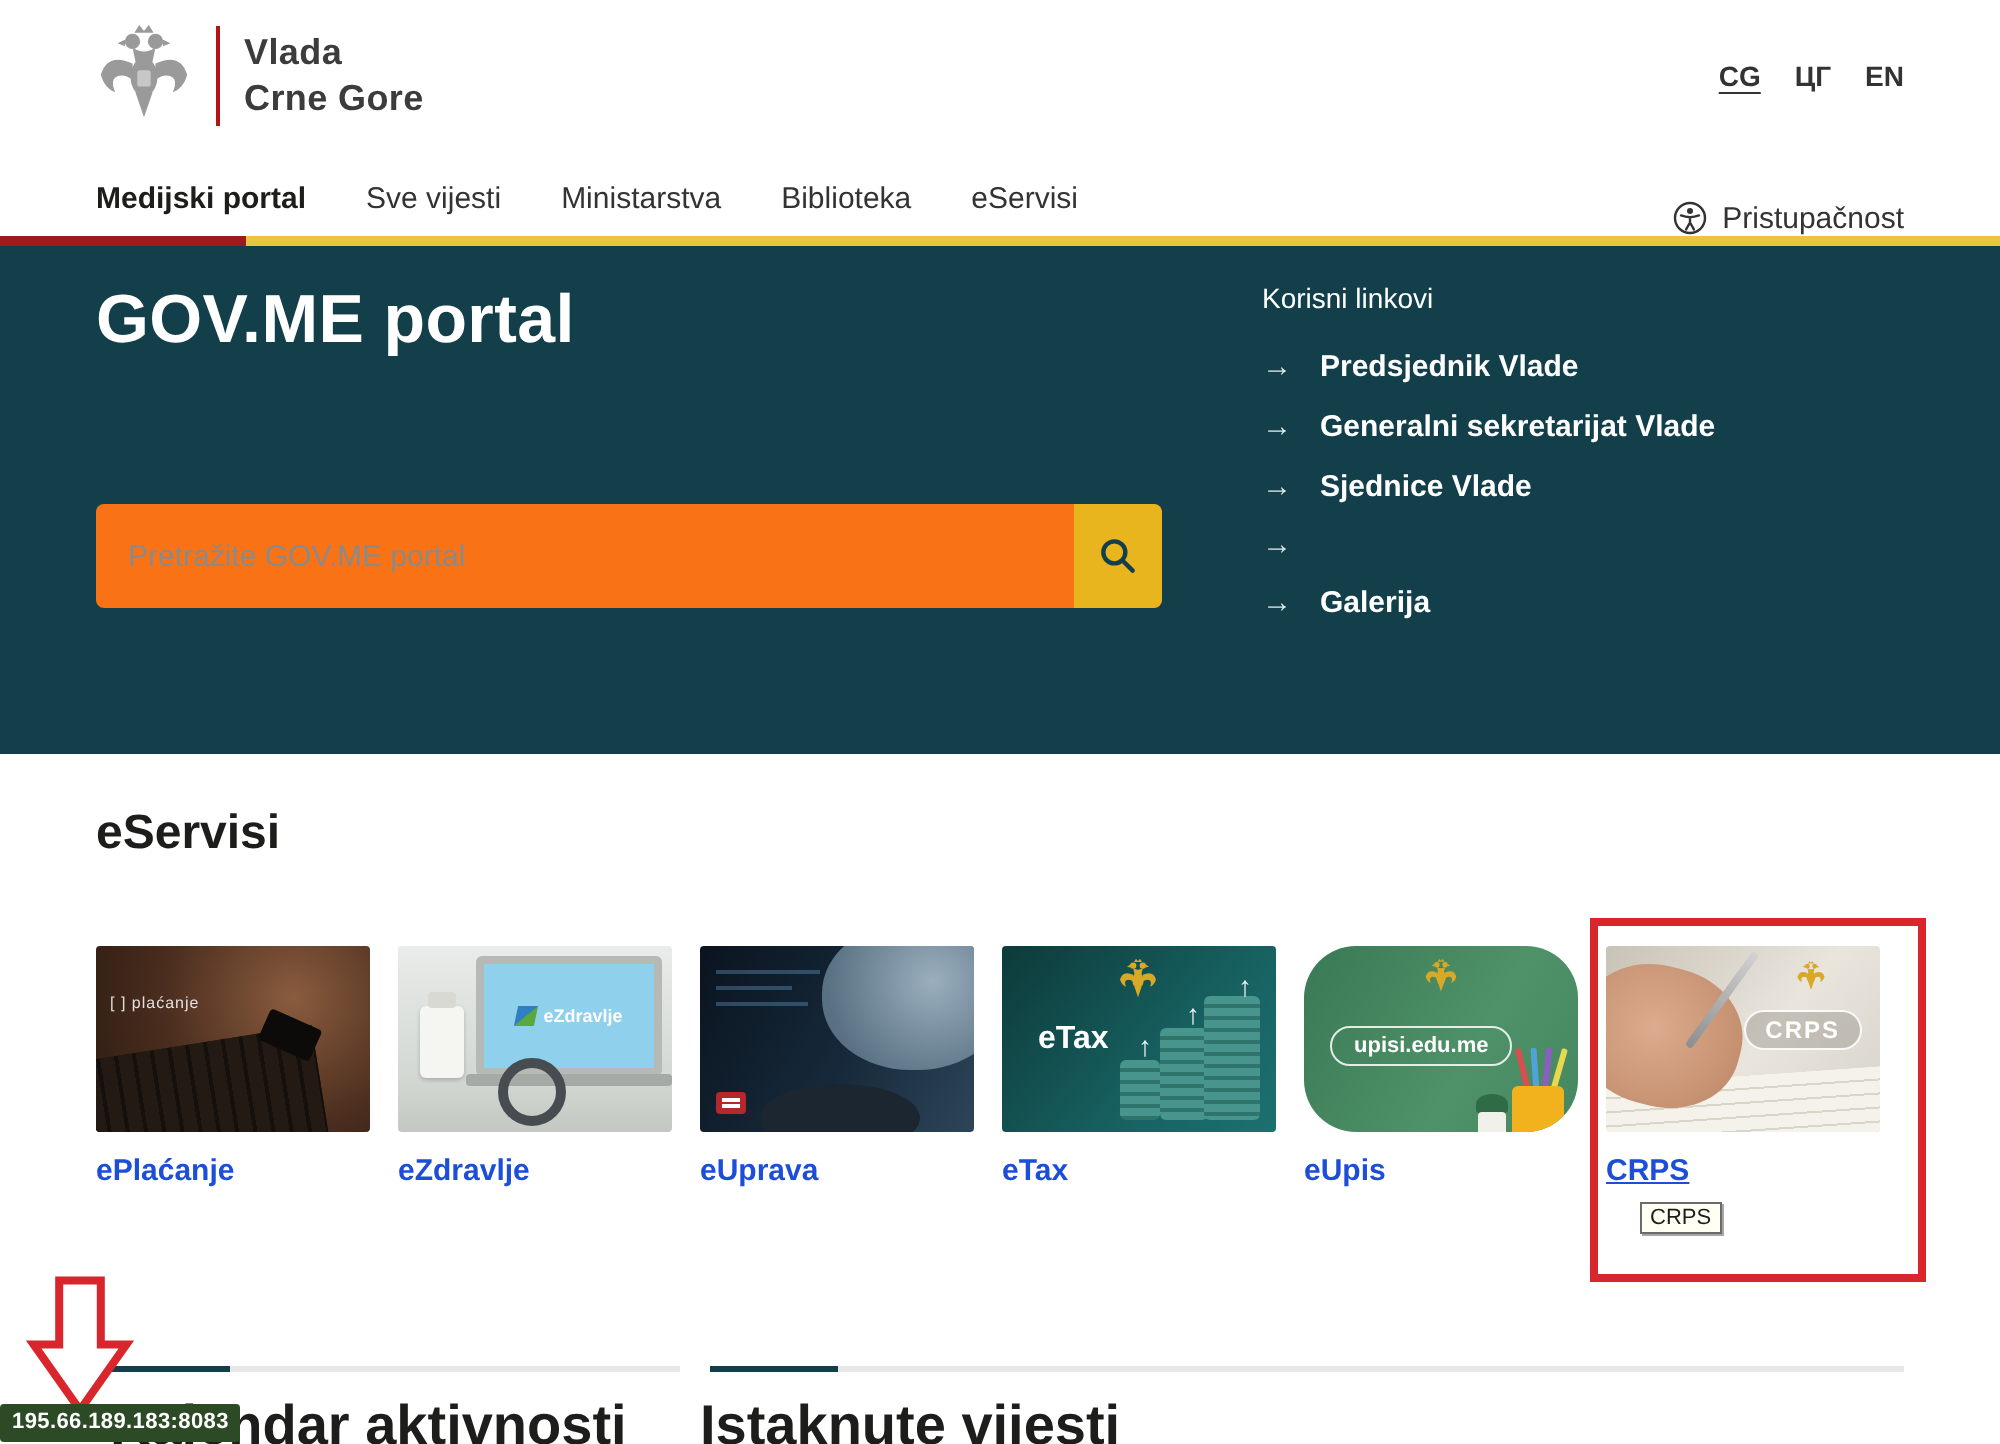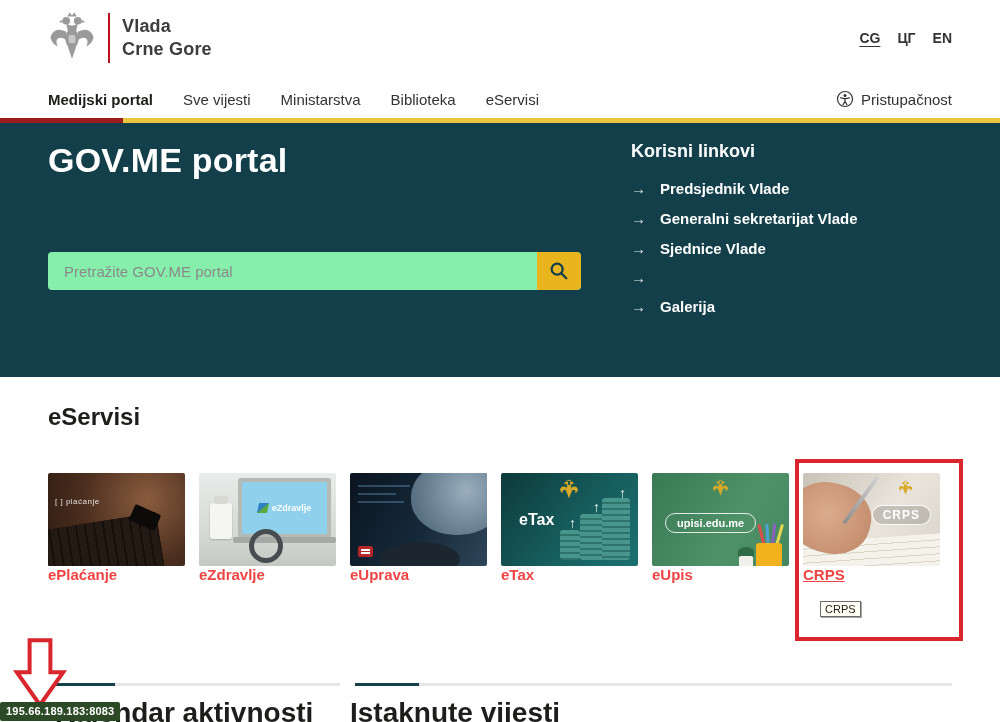--- a/index.html
+++ b/index.html
@@ -17,44 +17,44 @@
   .logo-text{font-size:18px;font-weight:600;color:#3c3c3c;line-height:1.28;letter-spacing:.2px;}
   .lang-switch{position:absolute;right:48px;top:30px;display:flex;gap:17px;font-size:14px;font-weight:700;color:#333;justify-content:center;}
   .lang-switch span{cursor:pointer;}
   .lang-active{text-decoration:underline;text-underline-offset:3px;}
   
   .nav-divider{position:absolute;left:48px;top:80px;width:904px;height:1px;background:#dcdcdc;}
   .navbar{position:relative;height:38px;background:#fff;}
   .nav-items{position:absolute;left:48px;top:0;height:38px;display:flex;align-items:center;gap:30px;font-size:15px;color:#333;}
   .nav-items .item{cursor:pointer;white-space:nowrap;}
   .nav-active{font-weight:700;color:#1d1d1b;}
-  .nav-access{position:absolute;right:48px;top:0;height:38px;display:flex;align-items:center;gap:7px;font-size:15px;color:#333;cursor:pointer;}
+  .nav-access{position:absolute;right:48px;top:0;height:38px;display:flex;align-items:flex-end;gap:7px;font-size:15px;color:#333;cursor:pointer;}
   .stripe{height:5px;width:100%;background:#e9c63f;position:relative;}
   .stripe .red{position:absolute;left:0;top:0;width:123px;height:5px;background:#9b1b1f;}
   
   .hero{position:relative;height:254px;background:#133f4a;color:#fff;}
   .hero-title{position:absolute;left:48px;top:18px;font-size:34px;font-weight:700;letter-spacing:.2px;}
   .hero-sub{position:absolute;left:48px;top:66px;width:512px;font-size:16px;font-weight:600;line-height:1.22;}
-  .searchbar{position:absolute;left:48px;top:129px;width:533px;height:38px;background:#86efac;border-radius:4px;display:flex;overflow:hidden;}
+  .searchbar{position:absolute;left:48px;top:129px;width:533px;height:52px;background:#f97316;border-radius:4px;display:flex;overflow:hidden;}
   .searchbar input{flex:1;border:none;outline:none;padding:0 16px;font-size:15px;color:#444;font-family:inherit;background:transparent;}
   .searchbar input::placeholder{color:#8a8a8a;}
   .search-btn{width:44px;background:#e9b51e;border:none;cursor:pointer;display:flex;align-items:center;justify-content:center;border-radius:0 4px 4px 0;}
   .useful{position:absolute;left:631px;top:18px;}
-  .useful-title{font-size:18px;font-weight:700;margin-bottom:18px;}
+  .useful-title{font-size:14px;font-weight:400;margin-bottom:18px;}
   .useful-link{display:flex;align-items:center;gap:14px;margin-bottom:13px;cursor:pointer;}
   .useful-link .arr{color:#dfe7e8;font-size:15px;line-height:1;}
   .useful-link .lbl{font-size:15px;font-weight:700;color:#fff;}
   .hero-tab{position:absolute;left:55px;bottom:-6px;width:57px;height:6px;background:#133f4a;}
   
   .main{position:relative;height:345px;background:#fff;}
   .sec-title{position:absolute;left:48px;top:26px;font-size:24px;font-weight:700;color:#1d1d1b;}
   .cards{position:absolute;left:48px;top:96px;display:flex;gap:14px;}
   .card{width:137px;cursor:pointer;}
   .card-img{width:137px;height:93px;position:relative;overflow:hidden;border-radius:2px;}
-  .card-label{font-size:15px;font-weight:700;color:#ef4444;}
+  .card-label{margin-top:11px;font-size:15px;font-weight:700;color:#1d4ed8;}
   .card-label.hovered{text-decoration:underline;}
   .eagle-gold{color:#d8a827;position:absolute;}
   
   .sc-eplacanje{background:radial-gradient(circle at 72% 28%,#8a5c3e,#4a2d1e 55%,#2c1a11);}
   .sc-eplacanje .laptop{position:absolute;left:-12px;bottom:-14px;width:125px;height:58px;background:#191310;transform:rotate(-9deg);
      background-image:repeating-linear-gradient(90deg,#241a14 0 7px,#16100c 7px 9px);}
   .sc-eplacanje .phone{position:absolute;right:26px;top:36px;width:28px;height:17px;background:#0d0b09;transform:rotate(24deg);border-radius:2px;}
   .sc-eplacanje .brandtag{position:absolute;left:7px;top:24px;font-size:8px;color:rgba(255,255,255,.85);letter-spacing:.5px;}
   .sc-ezdravlje{background:linear-gradient(180deg,#e9ecea 0%,#d3d8d3 70%,#c3c8c3 100%);}
   .sc-ezdravlje .laptop{position:absolute;right:5px;top:5px;width:93px;height:60px;background:#b6bab6;border-radius:3px;}
@@ -75,21 +75,21 @@
   .sc-euprava .redlogo{position:absolute;left:8px;bottom:9px;width:15px;height:11px;background:#b5272b;border-radius:2px;}
   .sc-euprava .redlogo:before{content:"";position:absolute;left:3px;top:3px;width:9px;height:1.5px;background:#fff;box-shadow:0 3px 0 #fff;}
   .sc-etax{background:linear-gradient(130deg,#0d3a3a,#176060 60%,#1d7070);}
   .sc-etax .title{position:absolute;left:18px;top:38px;color:#fff;font-weight:700;font-size:16px;}
   .sc-etax .stack{position:absolute;bottom:6px;border-radius:3px;
      background:repeating-linear-gradient(180deg,#47958c 0 4px,#2e736c 4px 6px);}
   .sc-etax .s1{right:58px;width:20px;height:30px;}
   .sc-etax .s2{right:34px;width:24px;height:46px;}
   .sc-etax .s3{right:8px;width:28px;height:62px;}
   .sc-etax .arrow-up{position:absolute;color:#eaf4f2;font-size:14px;font-weight:700;}
-  .sc-eupis{background:linear-gradient(120deg,#397a55,#4f9168 60%,#45875f);}
+  .sc-eupis{background:linear-gradient(120deg,#397a55,#4f9168 60%,#45875f);border-radius:26px;}
   .sc-eupis .pill{position:absolute;left:13px;top:40px;padding:3px 11px;border:1.5px solid rgba(255,255,255,.85);border-radius:14px;color:#fff;font-weight:700;font-size:11px;}
   .sc-eupis .cup{position:absolute;right:7px;bottom:-3px;width:26px;height:26px;background:#f2b21e;border-radius:3px;}
   .sc-eupis .p1,.sc-eupis .p2,.sc-eupis .p3,.sc-eupis .p4{position:absolute;width:3px;height:22px;bottom:20px;border-radius:1px;}
   .sc-eupis .p1{right:26px;background:#d94f4f;transform:rotate(-14deg);}
   .sc-eupis .p2{right:20px;background:#4fa3d9;transform:rotate(-4deg);}
   .sc-eupis .p3{right:14px;background:#8a5fc0;transform:rotate(6deg);}
   .sc-eupis .p4{right:8px;background:#e6d84f;transform:rotate(16deg);}
   .sc-eupis .pot{position:absolute;right:36px;bottom:-2px;width:14px;height:12px;background:#f2f0ea;border-radius:2px;}
   .sc-eupis .plant{position:absolute;right:35px;bottom:9px;width:16px;height:10px;background:#2f6b45;border-radius:50% 50% 20% 20%;}
   .sc-crps{background:linear-gradient(130deg,#c9c2b6,#e9e5dd 55%,#d7d2c8);}

